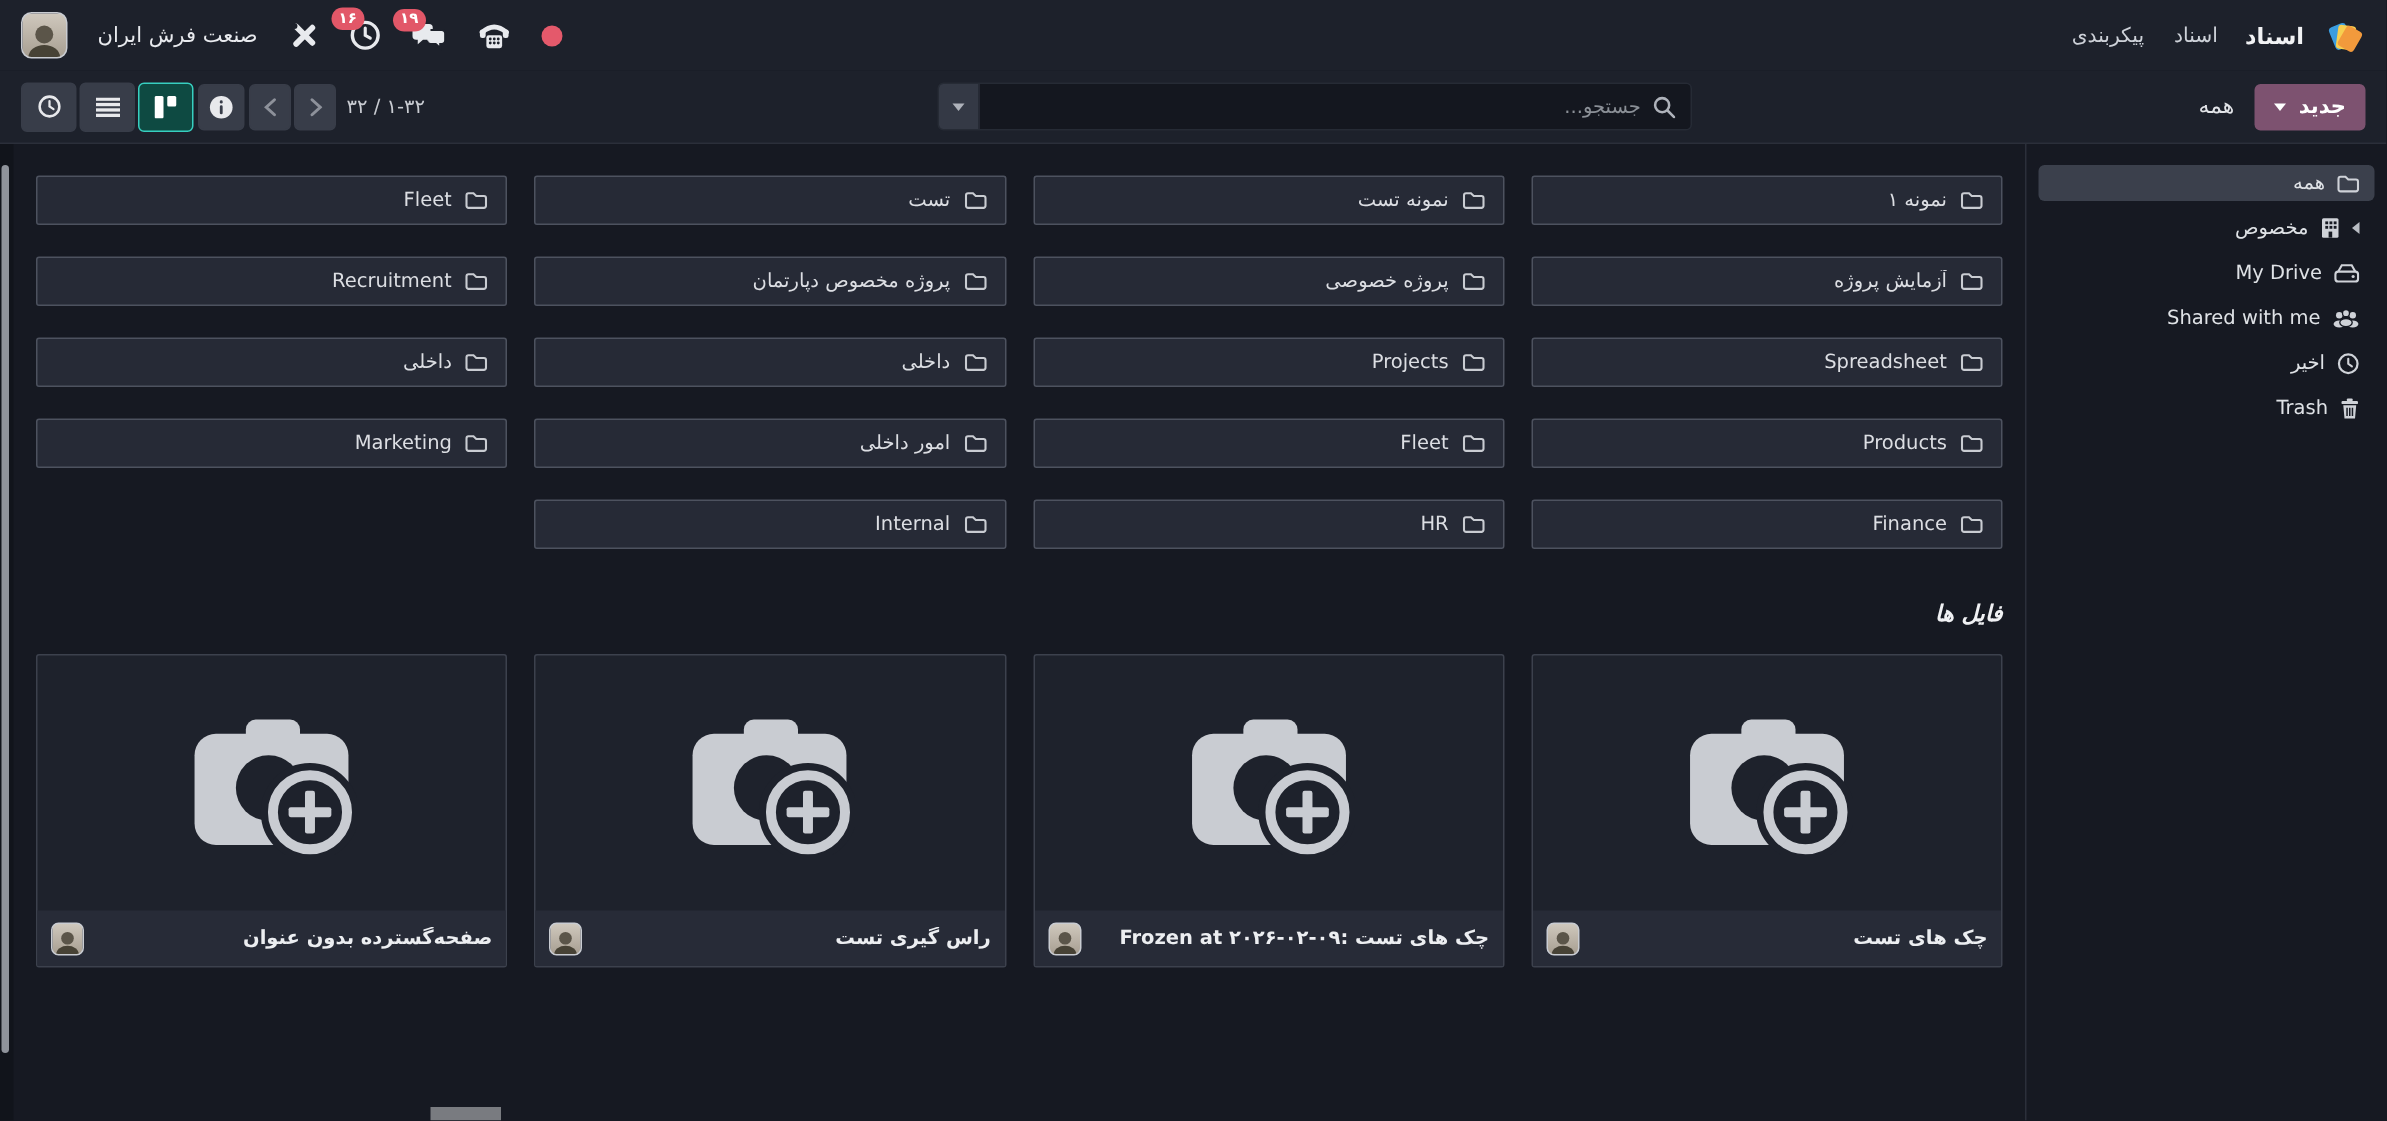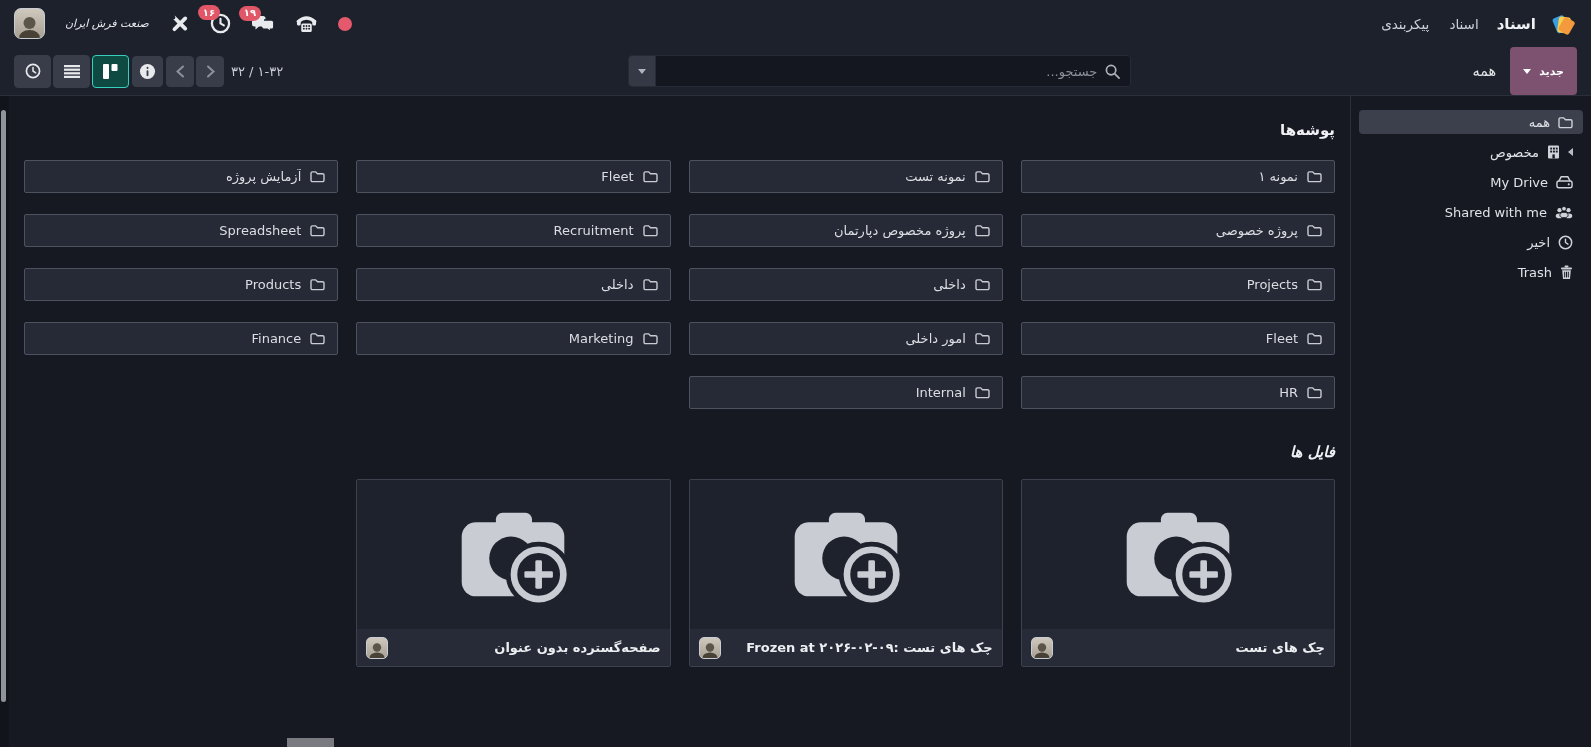--- a/index.html
+++ b/index.html
@@ -17,34 +17,34 @@
   .nav-right { display:flex; align-items:center; gap:16px; }
   .brand { font-weight:700; font-size:15px; color:#f1f2f4; cursor:pointer; }
   .menu-item { font-size:13.5px; color:#cdd1d8; padding:4px 2px; cursor:pointer; }
   .nav-left { margin-inline-start:auto; display:flex; align-items:center; gap:20px; }
   .systray-icon { position:relative; display:flex; align-items:flex-end; cursor:pointer; }
   .badge {
     position:absolute; top:-8px; left:-12px; background:#e25768; color:#fff;
     font-size:10px; font-weight:700; border-radius:9px; padding:1.5px 5px; line-height:1.2;
   }
   .red-dot { width:14px; height:14px; border-radius:50%; background:#e4596b; }
-  .company-name { font-size:11px; color:#e8eaee; cursor:pointer;font-style:italic; }
+  .company-name { font-size:14px; color:#e8eaee; cursor:pointer; }
   .avatar {
     width:31px; height:31px; border-radius:7px; border:1px solid #c9ccd2;
     background:linear-gradient(#cfc8bd,#a89f92); overflow:hidden; position:relative; cursor:pointer;
   }
   .avatar svg { position:absolute; bottom:-2px; left:0; }
   
   .controlbar {
     height:49px; background:#1d212b; border-bottom:1px solid #2b2f3a;
     display:flex; align-items:center; padding:0 14px; gap:14px;
   }
   .btn-new {
     background:#7d5270; color:#fff; border:none; border-radius:4px;
-    height:48px; padding:0 13px; font-size:11px; font-weight:600;
+    height:31px; padding:0 13px; font-size:14px; font-weight:600;
     display:flex; align-items:center; gap:8px; cursor:pointer;
     font-family:"DejaVu Sans", sans-serif;
   }
   .caret-down { width:0; height:0; border-left:4px solid transparent; border-right:4px solid transparent; border-top:5px solid currentColor; display:inline-block; }
   .breadcrumb { font-size:14.5px; color:#e3e5e9; }
   .search-wrap { margin:0 auto; display:flex; width:503px; height:32px; border-radius:4px; overflow:hidden; border:1px solid #262b35; }
   .search-box { flex:1; background:#14171f; display:flex; align-items:center; padding:0 10px; gap:8px; }
   .search-box input {
     flex:1; background:transparent; border:none; outline:none; color:#dfe2e6;
     font-size:13px; font-family:"DejaVu Sans", sans-serif;
@@ -91,21 +91,21 @@
   .folder-card {
     height:33px; background:#262a36; border:1px solid #4d525f; border-radius:2px;
     display:flex; align-items:center; gap:9px; padding:0 12px; cursor:pointer;
   }
   .folder-card .name { font-size:13px; font-weight:500; color:#dcdee3; white-space:nowrap; overflow:hidden; }
   .files-title { margin-top:34px;font-style:italic; }
   .file-grid {
     margin-top:18px; display:grid; grid-template-columns:repeat(4,1fr); column-gap:18px;
   }
   .file-card {
-    height:188px; background:#1e222c; border:1px solid #3c414d; border-radius:2px;
+    height:209px; background:#1e222c; border:1px solid #3c414d; border-radius:2px;
     display:flex; flex-direction:column; cursor:pointer;
   }
   .file-body { flex:1; display:flex; align-items:center; justify-content:center; }
   .file-footer {
     height:37px; background:#272b37; display:flex; align-items:center;
     justify-content:space-between; padding:0 9px; gap:8px;
   }
   .file-title { font-size:13px; font-weight:700; color:#eceef1; white-space:nowrap; overflow:hidden; }
   .mini-avatar {
     width:22px; height:22px; border-radius:5px; border:1px solid #c9ccd2; flex:0 0 auto;
@@ -319,36 +319,41 @@
             <path d="M4.7 6.8 V12.4"></path>
             <path d="M6.5 6.8 V12.4"></path>
             <path d="M8.3 6.8 V12.4"></path>
           </g>
       </svg>
       <span class="lbl">Trash</span>
     </div>
   </aside>
 
   <div class="main">
-    <h2 class="section-title">پوشه‌ها</h2>
     <div class="folder-grid" id="folder-grid">
   <div class="folder-card">
     <svg width="15" height="13" viewBox="0 0 16 14">
       <path d="M1 3.5 A1.5 1.5 0 0 1 2.5 2 H6 L8 4 H13.5 A1.5 1.5 0 0 1 15 5.5 V11 A1.5 1.5 0 0 1 13.5 12.5 H2.5 A1.5 1.5 0 0 1 1 11 Z" stroke="#c9ccd2" stroke-width="1.5" fill="none"></path>
     </svg>
     <span class="name">نمونه ۱</span>
   </div>
 
   <div class="folder-card">
     <svg width="15" height="13" viewBox="0 0 16 14">
       <path d="M1 3.5 A1.5 1.5 0 0 1 2.5 2 H6 L8 4 H13.5 A1.5 1.5 0 0 1 15 5.5 V11 A1.5 1.5 0 0 1 13.5 12.5 H2.5 A1.5 1.5 0 0 1 1 11 Z" stroke="#c9ccd2" stroke-width="1.5" fill="none"></path>
     </svg>
     <span class="name">نمونه تست</span>
   </div>
 
+  <div class="folder-card">
+    <svg width="15" height="13" viewBox="0 0 16 14">
+      <path d="M1 3.5 A1.5 1.5 0 0 1 2.5 2 H6 L8 4 H13.5 A1.5 1.5 0 0 1 15 5.5 V11 A1.5 1.5 0 0 1 13.5 12.5 H2.5 A1.5 1.5 0 0 1 1 11 Z" stroke="#c9ccd2" stroke-width="1.5" fill="none"></path>
+    </svg>
+    <span class="name">تست</span>
+  </div>
 
 
   <div class="folder-card">
     <svg width="15" height="13" viewBox="0 0 16 14">
       <path d="M1 3.5 A1.5 1.5 0 0 1 2.5 2 H6 L8 4 H13.5 A1.5 1.5 0 0 1 15 5.5 V11 A1.5 1.5 0 0 1 13.5 12.5 H2.5 A1.5 1.5 0 0 1 1 11 Z" stroke="#c9ccd2" stroke-width="1.5" fill="none"></path>
     </svg>
     <span class="name">Fleet</span>
   </div>
 
   <div class="folder-card">
@@ -499,34 +504,56 @@
       <span class="file-title" dir="auto">Frozen at ۲۰۲۶-۰۲-۰۹: چک های تست</span>
       <span class="mini-avatar">
         <svg width="20" height="18" viewBox="0 0 20 18">
           <circle cx="10" cy="6.5" r="4.2" fill="#5b5549"></circle>
           <ellipse cx="10" cy="17" rx="7.5" ry="5.5" fill="#474235"></ellipse>
         </svg>
       </span>
     </div>
   </div>
 
-
   <div class="file-card">
     <div class="file-body">
       <svg width="114" height="96" viewBox="0 0 120 101">
         <rect x="42" y="6" width="38" height="20" rx="7" fill="#c9ccd2"></rect>
         <rect x="6" y="16" width="108" height="78" rx="15" fill="#c9ccd2"></rect>
         <circle cx="58" cy="54" r="23" fill="#1e222c"></circle>
         <circle cx="87" cy="71" r="31" fill="none" stroke="#1e222c" stroke-width="7"></circle>
         <circle cx="87" cy="71" r="26" fill="#1e222c" stroke="#c9ccd2" stroke-width="7"></circle>
         <rect x="72" y="67.5" width="30" height="7" rx="1.5" fill="#c9ccd2"></rect>
         <rect x="83.5" y="56" width="7" height="30" rx="1.5" fill="#c9ccd2"></rect>
       </svg>
     </div>
     <div class="file-footer">
+      <span class="file-title" dir="auto">راس گیری تست</span>
+      <span class="mini-avatar">
+        <svg width="20" height="18" viewBox="0 0 20 18">
+          <circle cx="10" cy="6.5" r="4.2" fill="#5b5549"></circle>
+          <ellipse cx="10" cy="17" rx="7.5" ry="5.5" fill="#474235"></ellipse>
+        </svg>
+      </span>
+    </div>
+  </div>
+
+  <div class="file-card">
+    <div class="file-body">
+      <svg width="114" height="96" viewBox="0 0 120 101">
+        <rect x="42" y="6" width="38" height="20" rx="7" fill="#c9ccd2"></rect>
+        <rect x="6" y="16" width="108" height="78" rx="15" fill="#c9ccd2"></rect>
+        <circle cx="58" cy="54" r="23" fill="#1e222c"></circle>
+        <circle cx="87" cy="71" r="31" fill="none" stroke="#1e222c" stroke-width="7"></circle>
+        <circle cx="87" cy="71" r="26" fill="#1e222c" stroke="#c9ccd2" stroke-width="7"></circle>
+        <rect x="72" y="67.5" width="30" height="7" rx="1.5" fill="#c9ccd2"></rect>
+        <rect x="83.5" y="56" width="7" height="30" rx="1.5" fill="#c9ccd2"></rect>
+      </svg>
+    </div>
+    <div class="file-footer">
       <span class="file-title" dir="auto">صفحه‌گسترده بدون عنوان</span>
       <span class="mini-avatar">
         <svg width="20" height="18" viewBox="0 0 20 18">
           <circle cx="10" cy="6.5" r="4.2" fill="#5b5549"></circle>
           <ellipse cx="10" cy="17" rx="7.5" ry="5.5" fill="#474235"></ellipse>
         </svg>
       </span>
     </div>
   </div>
 </div>

